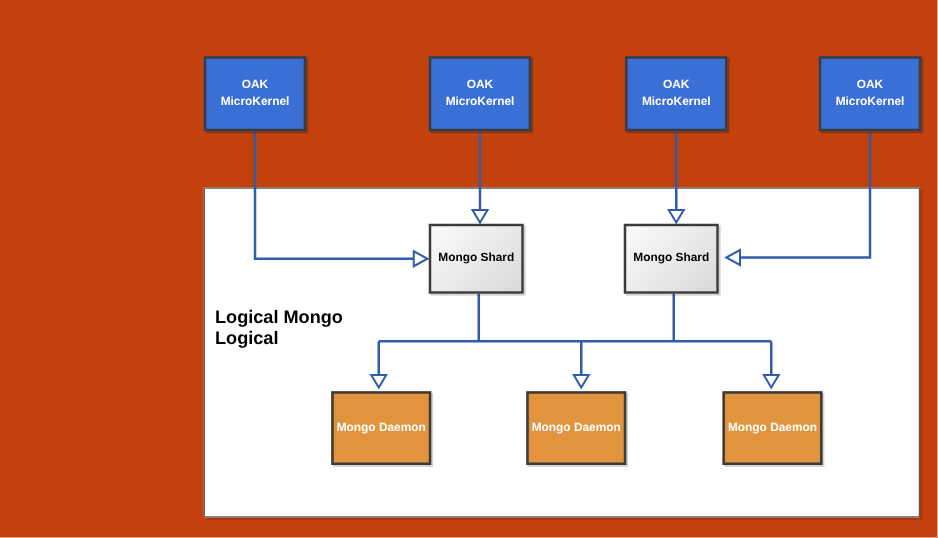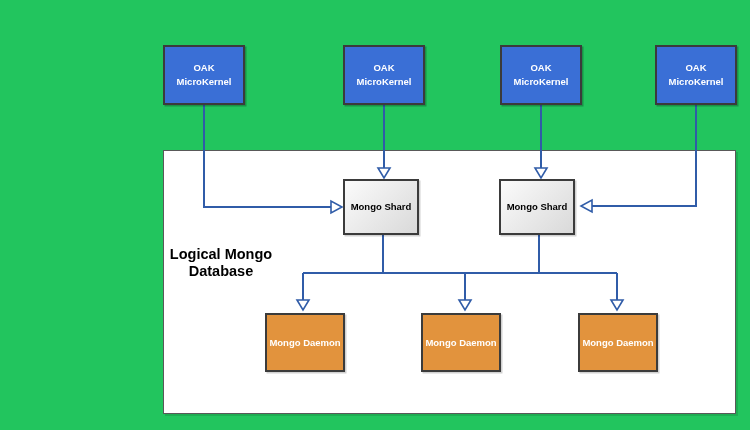--- a/index.html
+++ b/index.html
@@ -5,40 +5,40 @@
   html, body {
     margin: 0;
     padding: 0;
     background: #ffffff;
     font-family: "Liberation Sans", sans-serif;
   }
   .canvas {
     position: relative;
     width: 750px;
     height: 430px;
-    background: #22c55e;
+    background: #c2410c;
     overflow: hidden;
   }
   .container-box {
     position: absolute;
     left: 163px;
     top: 150px;
     width: 571px;
     height: 262px;
     background: #ffffff;
     border: 1px solid var(--container-border, #595959);
     box-shadow: 2px 2px 0 rgba(0,0,0,0.12);
     z-index: 1;
   }
   .container-label {
     position: absolute;
-    left: 154px;
+    left: 172px;
     top: 246px;
     width: 134px;
-    text-align: center;
+    text-align: left;
     font-weight: bold;
     font-size: 14.5px;
     line-height: 1.18;
     color: #000000;
     z-index: 3;
   }
   svg.connectors {
     position: absolute;
     left: 0;
     top: 0;
@@ -192,16 +192,16 @@
   </div>
   <div class="node daemon dm2">
     <span>Mongo Daemon</span>
   </div>
   <div class="node daemon dm3">
     <span>Mongo Daemon</span>
   </div>
 
   <div class="container-label">
     <div>Logical Mongo</div>
-    <div>Database</div>
+    <div>Logical</div>
   </div>
 
 </div>
 
 </body></html>

